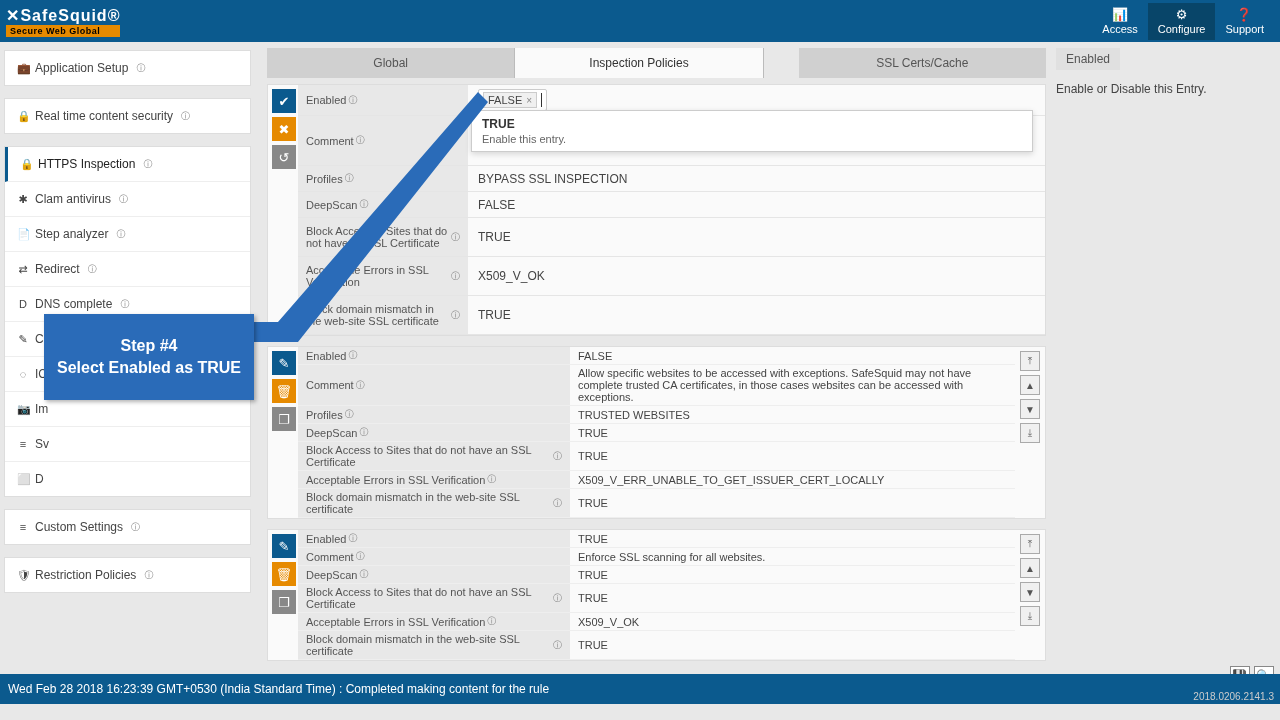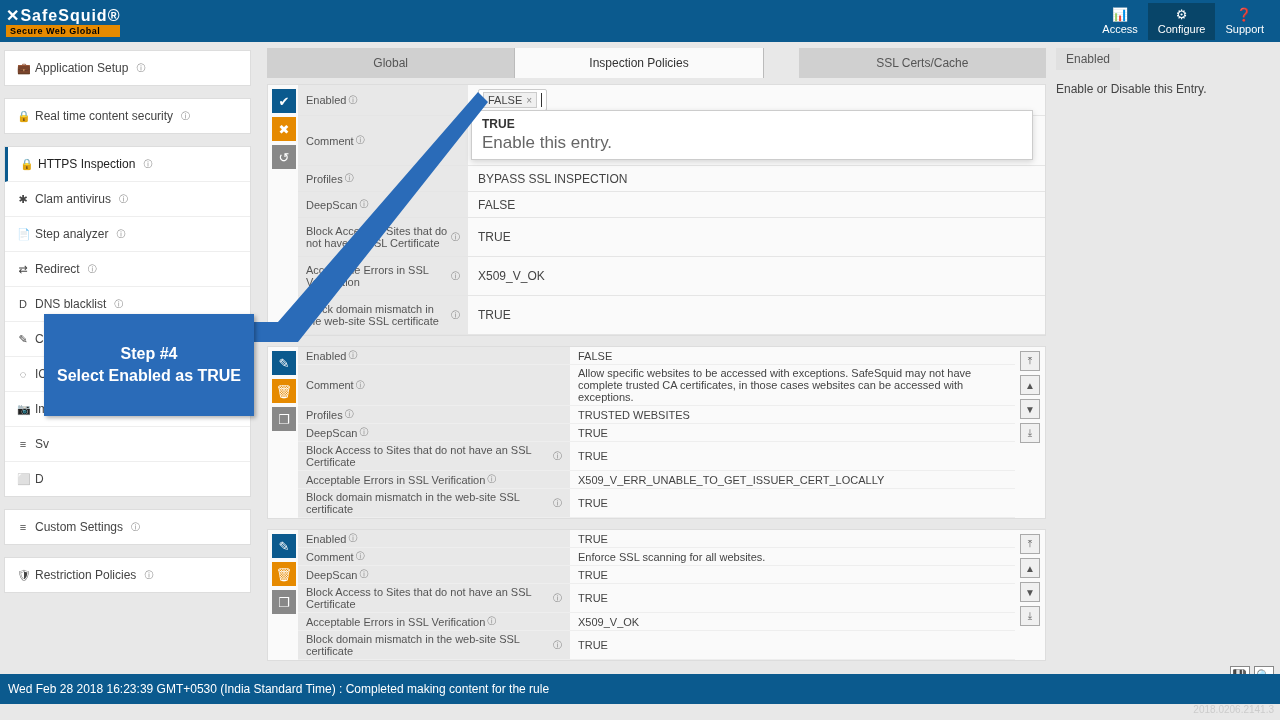--- a/index.html
+++ b/index.html
@@ -47,40 +47,40 @@
 .edit-row.tall .edit-label { min-height: 38px; }
 
 .tagbox { position: relative; display: inline-flex; align-items: center; border: 1px solid #ccc; border-radius: 2px; padding: 2px 4px; background: #fff; }
 .tag-chip { background: #f0f0f0; border: 1px solid #ccc; padding: 1px 4px; font-size: 11px; display: flex; align-items: center; gap: 4px; }
 .tag-x { color: #888; cursor: pointer; font-size: 10px; }
 .tag-cursor { border-left: 1px solid #333; height: 14px; margin-left: 4px; }
 
 .dropdown { position: absolute; left: 471px; top: 110px; width: 562px; background: #fff; border: 1px solid #ccc; box-shadow: 0 2px 6px rgba(0,0,0,0.15); z-index: 50; }
 .dd-item { padding: 6px 10px; }
 .dd-title { font-weight: bold; color: #333; font-size: 12px; }
-.dd-desc { color: #666; font-size: 17px; margin-top: 2px; }
+.dd-desc { color: #666; font-size: 11px; margin-top: 2px; }
 
 .rulebox { background: #fafafa; border: 1px solid #ddd; margin-bottom: 10px; display: flex; }
 .rule-actions { width: 30px; display: flex; flex-direction: column; gap: 4px; padding: 4px; }
 .rule-rows { flex: 1; }
 .rule-side { width: 30px; display: flex; flex-direction: column; gap: 4px; padding: 4px; align-items: center; }
 .rule-row { display: flex; align-items: stretch; border-bottom: 1px solid #eee; min-height: 18px; }
 .rule-label { width: 272px; background: #e8e8e8; padding: 2px 8px; color: #555; font-size: 11px; display: flex; align-items: center; }
 .rule-val { flex: 1; padding: 2px 8px; color: #444; font-size: 11px; display: flex; align-items: center; }
 .side-btn { width: 20px; height: 20px; border: 1px solid #aaa; background: #f0f0f0; display: flex; align-items: center; justify-content: center; font-size: 10px; cursor: pointer; color: #555; }
 
 .right-badge { display: inline-block; background: #e0e0e0; padding: 4px 10px; color: #555; font-size: 12px; margin-bottom: 12px; }
 .right-desc { color: #444; font-size: 12px; }
 
-.callout { position: absolute; left: 44px; top: 314px; width: 210px; height: 102px; background: #2a6bb8; color: #fff; display: flex; align-items: center; justify-content: center; text-align: center; font-size: 16px; font-weight: bold; line-height: 1.35; z-index: 80; box-shadow: 2px 2px 4px rgba(0,0,0,0.3); }
+.callout { position: absolute; left: 44px; top: 314px; width: 210px; height: 86px; background: #2a6bb8; color: #fff; display: flex; align-items: center; justify-content: center; text-align: center; font-size: 16px; font-weight: bold; line-height: 1.35; z-index: 80; box-shadow: 2px 2px 4px rgba(0,0,0,0.3); }
 
 .footer { position: absolute; bottom: 16px; left: 0; right: 0; background: #0b5a8e; color: #fff; height: 30px; display: flex; align-items: center; padding: 0 8px; font-size: 12px; justify-content: space-between; }
 .foot-icons { display: flex; gap: 4px; position: absolute; right: 6px; bottom: 34px; }
 .foot-ico { width: 20px; height: 20px; border: 1px solid #888; background: #fff; display: flex; align-items: center; justify-content: center; cursor: pointer; font-size: 12px; }
-.version { position: absolute; right: 6px; bottom: 5px; color: #ccc; font-size: 10px; }
+.version { position: absolute; right: 6px; bottom: 18px; color: #ccc; font-size: 10px; }
 
 svg.arrow { position: absolute; left: 178px; top: 82px; z-index: 70; pointer-events: none; }
 </style>
 </head>
 <body>
 
 <div class="topbar">
   <div class="logo-area">
     <span class="logo-text">✕<span>SafeSquid®</span></span>
     <span class="logo-tag">Secure Web Global</span>
@@ -133,21 +133,21 @@
         <span>Step analyzer</span>
         <span class="info-dot">ⓘ</span>
       </div>
       <div class="side-item">
         <span class="side-ico">⇄</span>
         <span>Redirect</span>
         <span class="info-dot">ⓘ</span>
       </div>
       <div class="side-item">
         <span class="side-ico">D</span>
-        <span>DNS blacklist</span>
+        <span>DNS complete</span>
         <span class="info-dot">ⓘ</span>
       </div>
       <div class="side-item">
         <span class="side-ico">✎</span>
         <span>Content modifier</span>
         <span class="info-dot">ⓘ</span>
       </div>
       <div class="side-item">
         <span class="side-ico">◌</span>
         <span>ICAP</span>

